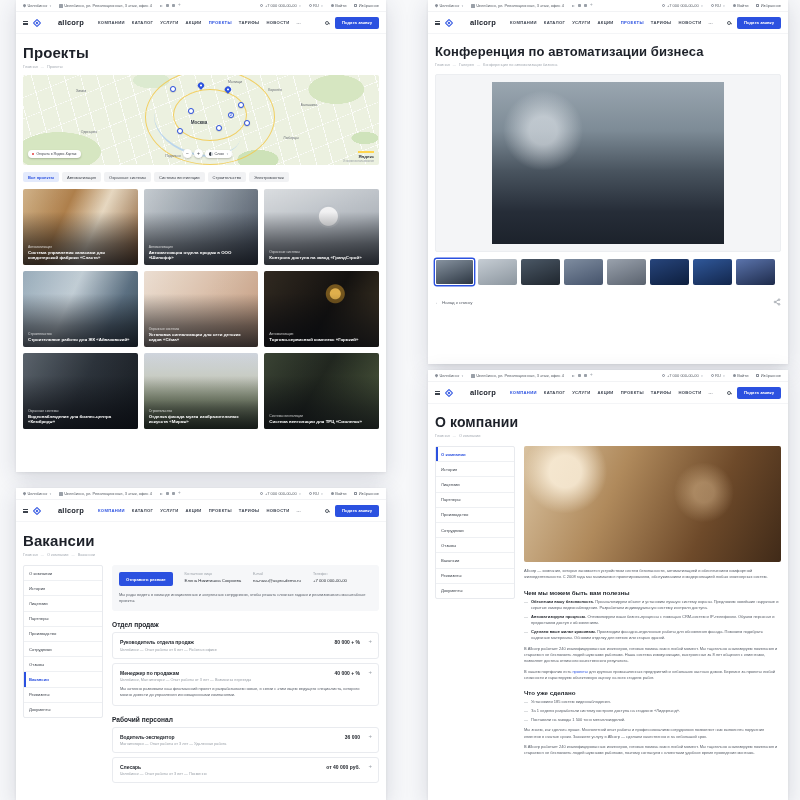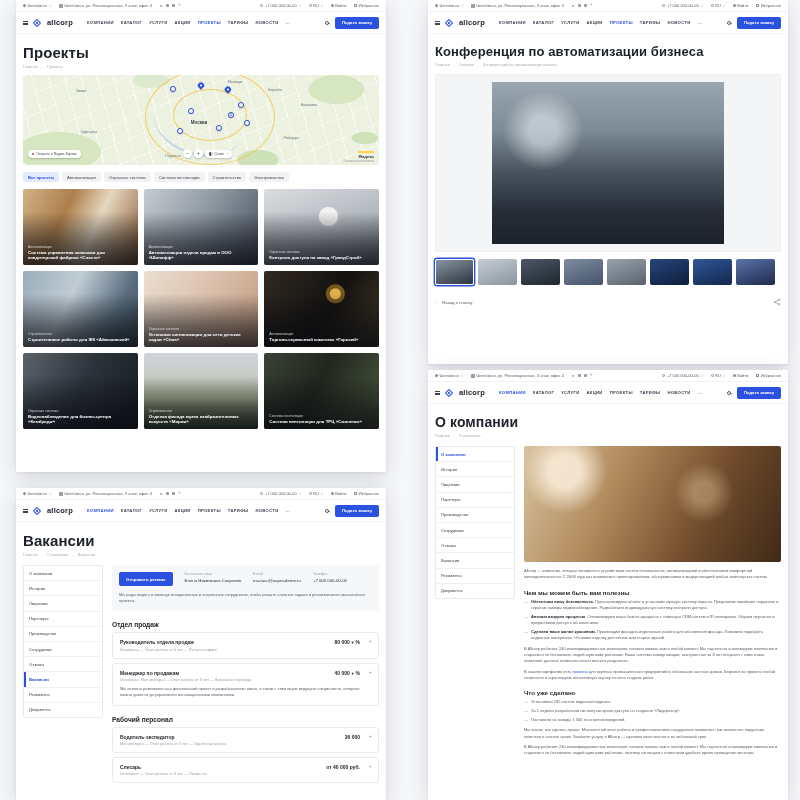--- a/index.html
+++ b/index.html
@@ -32,21 +32,21 @@
   .i-sq{width:3px;height:3px;background:#9aa0a8;border-radius:.8px;display:inline-block}
   .i-send{width:0;height:0;border-left:3.2px solid #9aa0a8;border-top:1.6px solid transparent;border-bottom:1.6px solid transparent}
   .i-plus-ch{font-size:4.5px;color:#9aa0a8;line-height:1}
   .i-ring{width:3px;height:3px;border:.8px solid #8a9099;border-radius:50%}
   .i-user{width:3px;height:3px;background:#8a9099;border-radius:50%}
   .i-bmk{width:2.8px;height:3.4px;border:.8px solid #8a9099;border-radius:.4px}
 
   .navbar{display:flex;align-items:center;height:22px;padding:0 7px;gap:6px;border-bottom:1px solid #f4f5f7}
   .burger{width:5px;height:4px;border-top:1px solid #3c424c;border-bottom:1px solid #3c424c;position:relative}
   .burger::after{content:"";position:absolute;left:0;right:0;top:1px;border-top:1px solid #3c424c}
-  .logo{display:flex;align-items:center;gap:7px}
+  .logo{display:flex;align-items:center;gap:18px}
   .logo-mark{width:6px;height:6px;border:1.6px solid #2b51e0;transform:rotate(45deg);border-radius:1px;
     display:flex;align-items:center;justify-content:center}
   .logo-mark::after{content:"";width:2px;height:2px;background:#2b51e0}
   .logo-text{font-size:7.5px;font-weight:700;color:#171c26;letter-spacing:.2px}
   .nav{display:flex;gap:7px;margin-left:8px;flex:1;min-width:0;overflow:hidden}
   .nav-item{font-size:4.2px;text-transform:uppercase;letter-spacing:.3px;color:#3e4552;font-weight:600;white-space:nowrap}
   .nav-item.active{color:#2b51e0}
   .search-ico{width:4px;height:4px;border:1px solid #5a616b;border-radius:50%;position:relative;flex-shrink:0}
   .search-ico::after{content:"";position:absolute;width:2px;height:1px;background:#5a616b;right:-1.6px;bottom:-.8px;transform:rotate(45deg)}
   .cta{background:#2b51e0;color:#fff;font-size:4.2px;font-weight:700;padding:3.5px 7px;border-radius:2px;white-space:nowrap}

